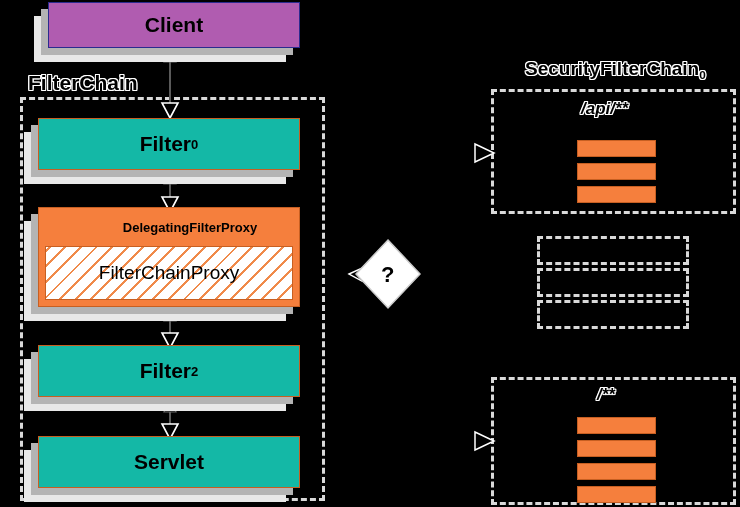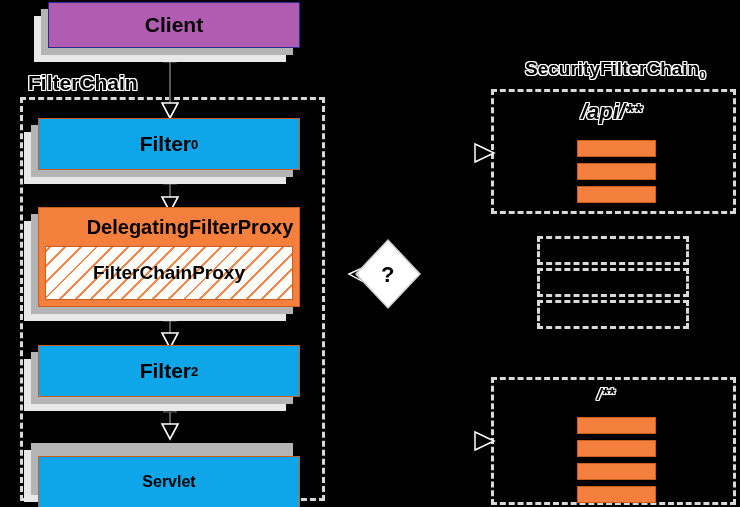--- a/index.html
+++ b/index.html
@@ -30,21 +30,21 @@
   .stackbox .sh2 { transform: translate(-14px, 14px); background: #e8e8e8; }
   .stackbox .sh1 { transform: translate(-7px, 7px);  background: #b4b4b4; }
   .stackbox .face {
     display: flex;
     align-items: center;
     justify-content: center;
     font-weight: bold;
     color: #000;
   }
   .stackbox .face.orange {
-    background: #0ea5e9;
+    background: #14b8a6;
     border: 1px solid #c75f22;
   }
   .stackbox .face.purple {
     background: #b05cb0;
     border: 1px solid #2b2b8f;
   }
   .lbl { position: relative; z-index: 3; }
   .sub { font-size: 0.62em; vertical-align: -0.35em; }
 
   
@@ -62,39 +62,39 @@
     display: flex;
     flex-direction: column;
     align-items: stretch;
   }
   .dfp .title-row {
     height: 38px;
     display: flex;
     align-items: center;
     justify-content: center;
     font-weight: bold;
-    font-size: 20px;
+    font-size: 13px;
     color: #000;
     margin-left: 42px;
   }
   .dfp .hatch-row {
     flex: 1;
     margin: 0 6px 6px 6px;
     background-color: #ffffff;
     background-image: repeating-linear-gradient(
         -45deg,
         rgba(245,127,61,0) 0px,
         rgba(245,127,61,0) 9px,
         #f08a4a 9px,
         #f08a4a 11px);
     border: 1px solid #c75f22;
     display: flex;
     align-items: center;
     justify-content: center;
-    font-weight: bold;
+    font-weight: normal;
     font-size: 19px;
     color: #000;
   }
 
   
   .dashgroup {
     position: absolute;
     border: 3px dashed #d9d9d9;
     box-sizing: border-box;
     background: transparent;
@@ -229,32 +229,32 @@
     <div class="layer sh1"></div>
     <div class="layer face orange" style="font-size:21px;">
       <span class="lbl">Filter</span>
         <span class="lbl sub">2</span>
     </div>
   </div>
 
   <div class="stackbox" style="left:38px; top:436px; width:262px; height:52px; z-index:6;">
     <div class="layer sh2"></div>
     <div class="layer sh1"></div>
-    <div class="layer face orange" style="font-size:16px;margin-top:20px;">
+    <div class="layer face orange" style="font-size:21px;">
       <span class="lbl">Servlet</span>
     </div>
   </div>
 
   <div style="position:absolute; left:381px; top:262px; z-index:7; font-size:22px; font-weight:bold; color:#000;">?</div>
 
   <div class="outline-label" style="left:489px; top:58px; font-size:19px;margin-left:36px;"><span>SecurityFilterChain</span><span class="sub">0</span></div>
 
   <div class="dashgroup" style="left:491px; top:89px; width:245px; height:125px;"></div>
 
-  <div class="pattern-label" style="left:581px; top:99px; font-size:22px;">/api/**</div>
+  <div class="pattern-label" style="left:581px; top:99px; font-size:17px;">/api/**</div>
 
   <div class="obar" style="left:577px; top:140px; width:79px; height:17px;"></div>
   <div class="obar" style="left:577px; top:163px; width:79px; height:17px;"></div>
   <div class="obar" style="left:577px; top:186px; width:79px; height:17px;"></div>
 
   <div class="dashbar" style="left:537px; top:236px; width:152px; height:29px;"></div>
   <div class="dashbar" style="left:537px; top:268px; width:152px; height:29px;"></div>
   <div class="dashbar" style="left:537px; top:300px; width:152px; height:29px;"></div>
 
 

